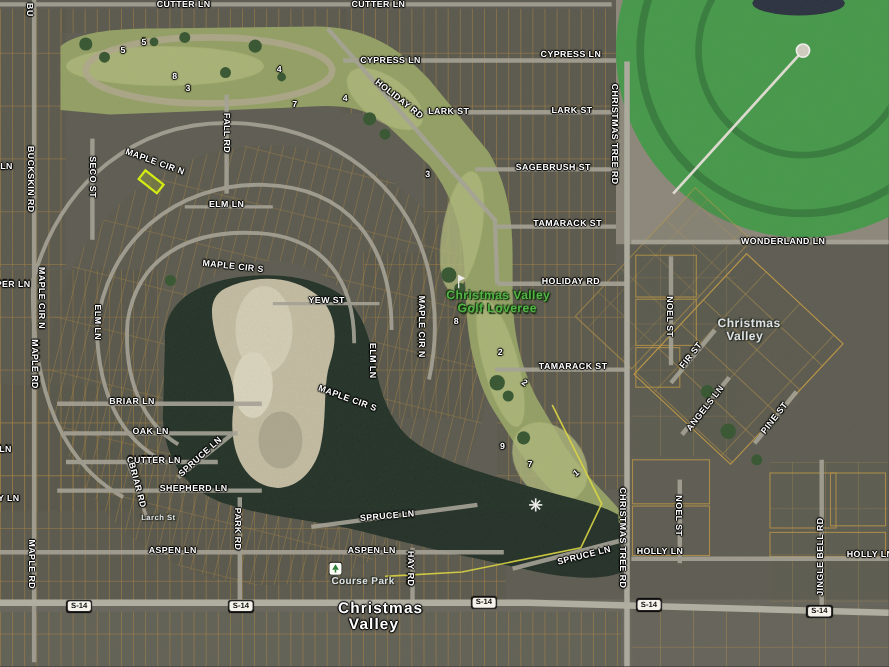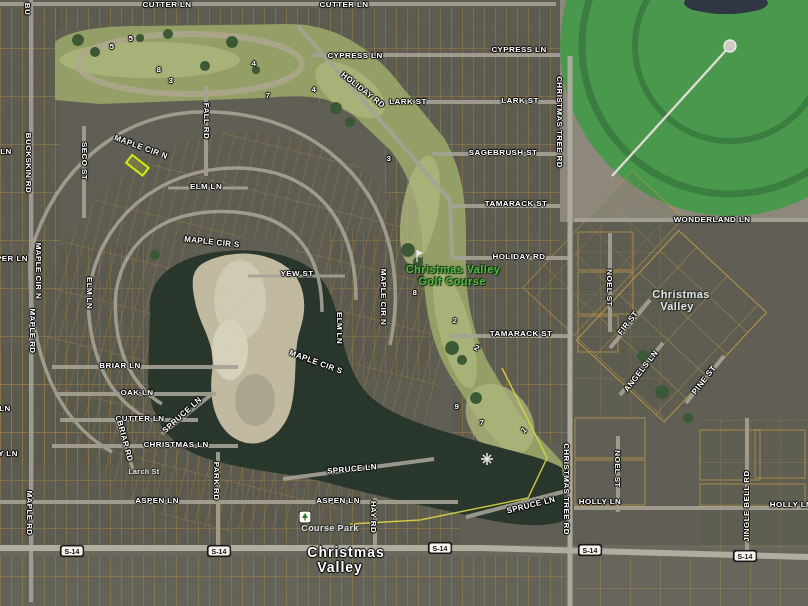--- a/index.html
+++ b/index.html
@@ -233,40 +233,40 @@
 <b class="lbl" style="left:206px;top:121px;transform:translate(-50%,-50%) rotate(90deg)">FALL RD</b>
 <b class="lbl" style="left:84px;top:161px;transform:translate(-50%,-50%) rotate(90deg)">SECO ST</b>
 <b class="lbl" style="left:28px;top:163px;transform:translate(-50%,-50%) rotate(90deg)">BUCKSKIN RD</b>
 <b class="lbl" style="left:27px;top:9px;transform:translate(-50%,-50%) rotate(90deg)">BU</b>
 <b class="lbl" style="left:32px;top:331px;transform:translate(-50%,-50%) rotate(90deg)">MAPLE RD</b>
 <b class="lbl" style="left:29px;top:513px;transform:translate(-50%,-50%) rotate(90deg)">MAPLE RD</b>
 <b class="lbl" style="left:120px;top:365px">BRIAR LN</b>
 <b class="lbl" style="left:137px;top:392px">OAK LN</b>
 <b class="lbl" style="left:140px;top:418px">CUTTER LN</b>
 <b class="lbl" style="left:125px;top:441px;transform:translate(-50%,-50%) rotate(75deg)">BRIAR RD</b>
-<b class="lbl" style="left:176px;top:444px">CHRISTMAS LN</b>
+<b class="lbl" style="left:176px;top:444px">SHEPHERD LN</b>
 <b class="lbl" style="left:182px;top:415px;transform:translate(-50%,-50%) rotate(-42deg)">SPRUCE LN</b>
 <b class="lbl" style="left:352px;top:469px;transform:translate(-50%,-50%) rotate(-5deg)">SPRUCE LN</b>
 <b class="lbl" style="left:531px;top:505px;transform:translate(-50%,-50%) rotate(-14deg)">SPRUCE LN</b>
 <b class="lbl" style="left:157px;top:500px">ASPEN LN</b>
 <b class="lbl" style="left:338px;top:500px">ASPEN LN</b>
 <b class="lbl" style="left:216px;top:481px;transform:translate(-50%,-50%) rotate(90deg)">PARK RD</b>
 <b class="lbl" style="left:373px;top:517px;transform:translate(-50%,-50%) rotate(90deg)">HAY RD</b>
 <b class="lbl gray" style="left:144px;top:471px;font-size:7px">Larch St</b>
 <b class="lbl" style="left:6px;top:151px">LN</b>
 <b class="lbl" style="left:12px;top:258px">PER LN</b>
 <b class="lbl" style="left:5px;top:408px">LN</b>
 <b class="lbl" style="left:8px;top:453px">Y LN</b>
 
 <b class="lbl gray townr" style="left:681px;top:294px">Christmas</b>
 <b class="lbl gray townr" style="left:677px;top:306px">Valley</b>
 <b class="lbl town" style="left:346px;top:552px">Christmas</b>
 <b class="lbl town" style="left:340px;top:567px">Valley</b>
 <b class="lbl green" style="left:417px;top:269px">Christmas Valley</b>
-<b class="lbl green" style="left:416px;top:281px">Golf Course</b>
+<b class="lbl green" style="left:416px;top:281px">Golf Loveree</b>
 <b class="lbl gray" style="left:330px;top:528px;font-size:9px">Course Park</b>
 <span class="parkicon" style="left:305px;top:517px">
       <svg width="11" height="11">
         <path d="M5.5,1.5 L8.5,6.5 H2.5 Z" fill="#2e7d36"></path>
         <rect x="4.8" y="6.5" width="1.4" height="2.5" fill="#2e7d36"></rect>
       </svg>
     </span>
 
 <b class="lbl hole" style="left:131px;top:38px">5</b>
 <b class="lbl hole" style="left:112px;top:46px">5</b>

